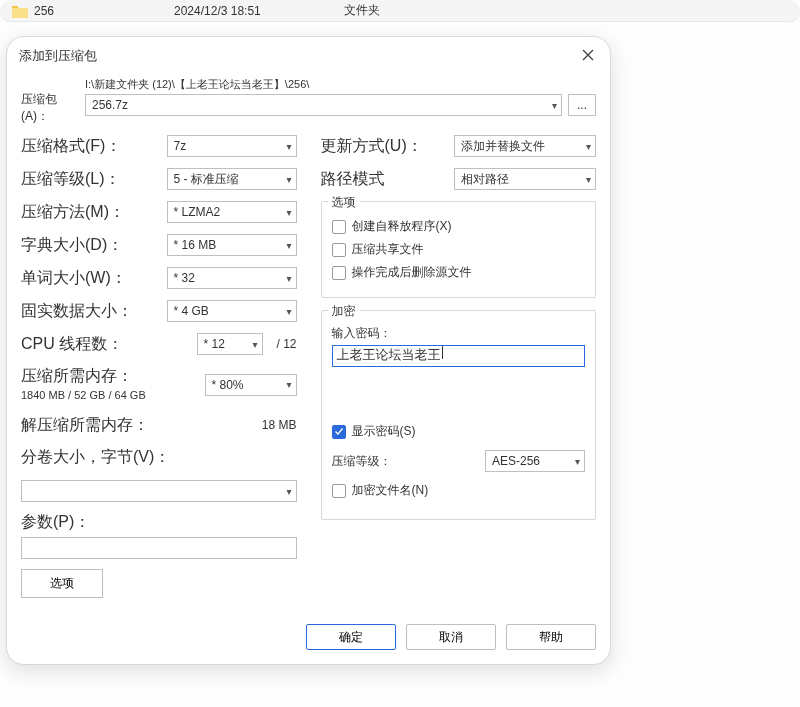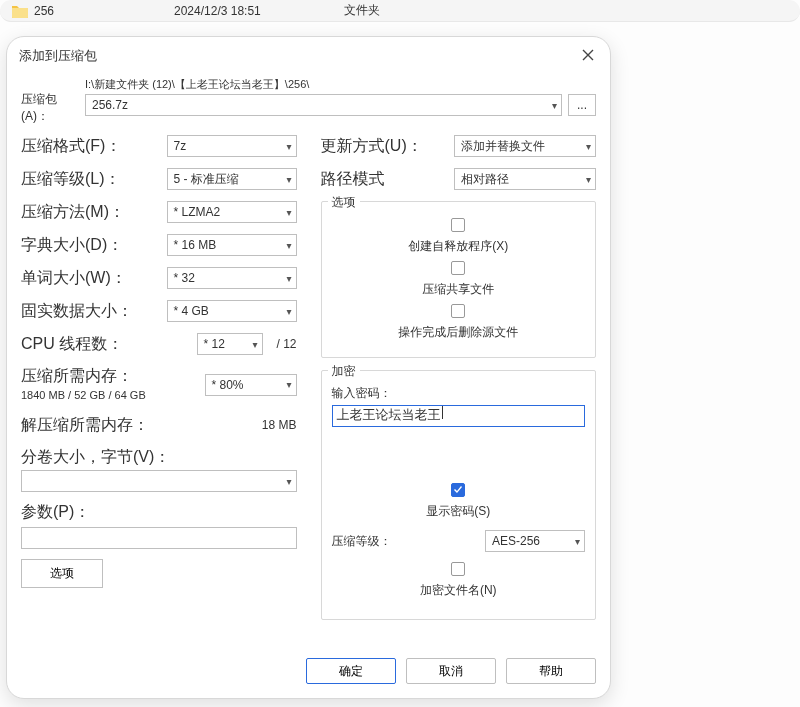--- a/index.html
+++ b/index.html
@@ -82,21 +82,21 @@
     .mem-combo { width: 92px; }
     .fieldset {
       border: 1px solid #d8d8d8; border-radius: 2px;
       padding: 10px 10px; margin-bottom: 12px;
       position: relative;
     }
     .fieldset-legend {
       position: absolute; top: -8px; left: 6px; background: #fff;
       padding: 0 4px; font-size: 12px;
     }
-    .check-row { display: flex; align-items: center; gap: 6px; margin: 6px 0; font-size: 12px; flex-direction: column; }
+    .check-row { display: flex; align-items: center; gap: 6px; margin: 6px 0; font-size: 12px; }
     .checkbox {
       width: 14px; height: 14px; border: 1px solid #999; border-radius: 2px;
       display: flex; align-items: center; justify-content: center;
     }
     .checkbox.checked { background: #2a6add; border-color: #2a6add; }
     .checkbox.checked svg { display: block; }
     .checkbox svg { display: none; width: 10px; height: 10px; }
     .pass-label { font-size: 12px; margin: 4px 0 3px 0; }
     .pass-input {
       width: 100%; height: 22px; border: 1px solid #2a6add;
@@ -225,21 +225,21 @@
               <span>* 80%</span>
                 <span class="chev">▾</span>
             </div>
           </div>
         </div>
         <div class="field-row">
           <span class="field-label">解压缩所需内存：</span>
           <span>18 MB</span>
         </div>
         <div>
-          <div class="field-label" style="margin-bottom:2px">分卷大小，字节(V)：</div>
+          <div class="field-label" style="margin-bottom:12px">分卷大小，字节(V)：</div>
           <div class="combo full-input">
             <span></span>
               <span class="chev">▾</span>
           </div>
         </div>
         <div>
           <div class="field-label" style="margin-bottom:2px">参数(P)：</div>
           <input class="input full-input" value="" style="">
         </div>
         <button class="options-btn">选项</button>

